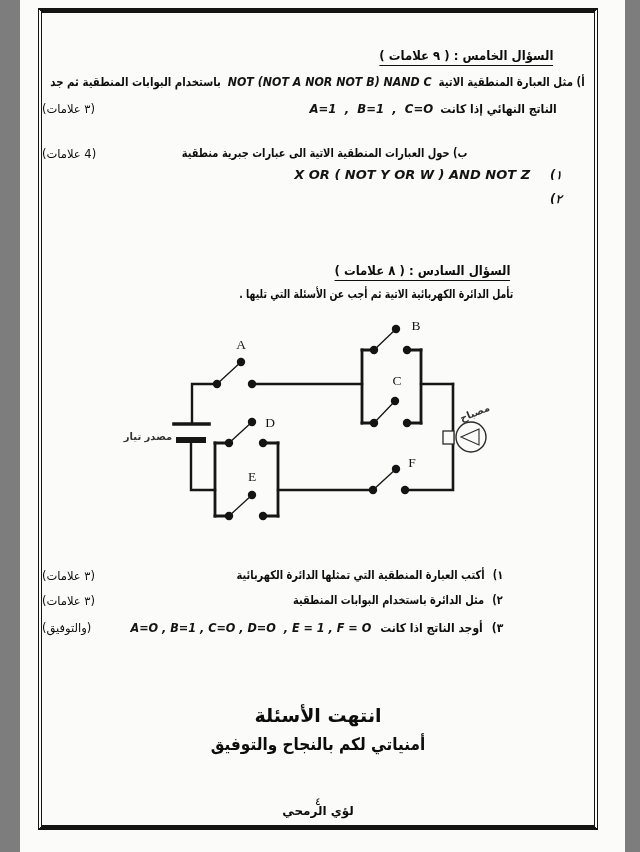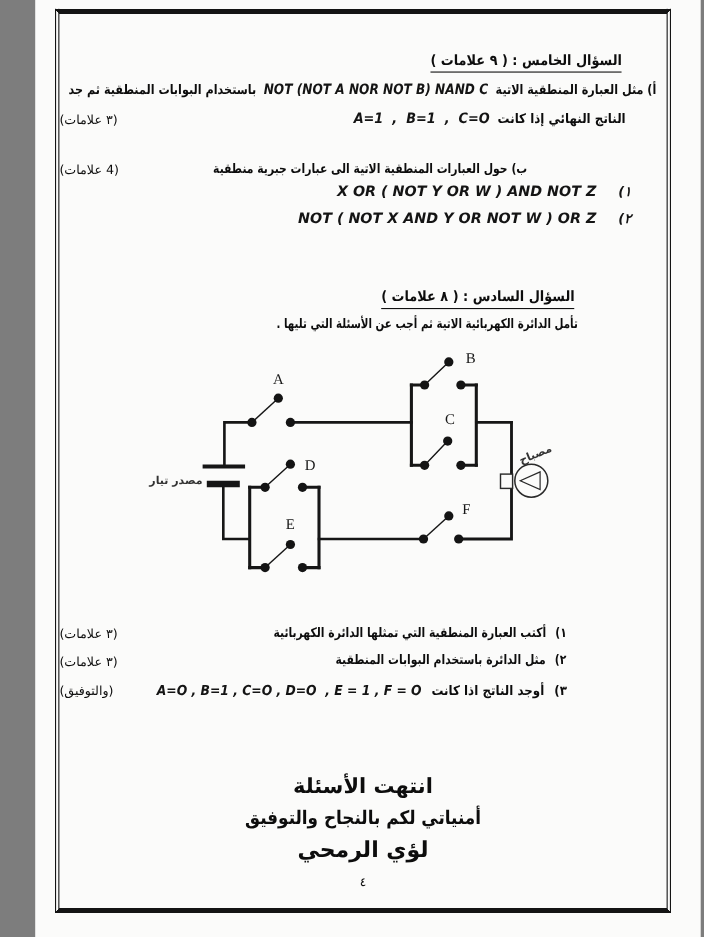--- a/index.html
+++ b/index.html
@@ -1,21 +1,21 @@
 <!DOCTYPE html>
 <html lang="ar"><head>
 <meta charset="utf-8">
 <style>
   html,body{margin:0;padding:0;}
   body{
     width:640px;height:852px;overflow:hidden;background:#7d7d7d;
     font-family:"DejaVu Sans",sans-serif;
   }
   .page{
-    position:relative;margin-left:32px;width:605px;height:852px;
+    position:relative;margin-left:20px;width:605px;height:852px;
     background:#fbfbfa;
   }
   .frame{
     position:absolute;left:18px;top:8px;width:560px;height:822px;
     box-sizing:border-box;
     border-top:5px solid #141414;border-bottom:5px solid #141414;
     border-left:4px double #141414;border-right:4px double #141414;
     pointer-events:none;
   }
   .row{
@@ -70,21 +70,20 @@
     <span class="ar">ب)  حول العبارات المنطقية الاتية الى عبارات جبرية منطقية</span>
   </div>
   <div class="marks" style="top:147px">(4 علامات)</div>
 
   <div class="row g20" style="top:167px;right:63px">
     <span class="expr num">١)</span>
     <span class="expr" dir="ltr">X OR ( NOT Y OR W ) AND NOT Z</span>
   </div>
   <div class="row g20" style="top:192px;right:63px">
     <span class="expr num">٢)</span>
-    <span class="expr" dir="ltr">NOT ( NOT X AND Y OR NOT W ) OR Z</span>
   </div>
 
   <div class="row heading u sx90" style="top:263px;right:115px">السؤال السادس : ( ٨ علامات )</div>
   <div class="row sx78" style="top:287px;right:112px">
     <span class="ar">تأمل الدائرة الكهربائية الاتية ثم أجب عن الأسئلة التي تليها .</span>
   </div>
 
   <svg class="circuit" viewBox="120 315 390 233">
     <g stroke="#161616" fill="none" stroke-linecap="square">
       <path d="M192 423 V384 H217" stroke-width="2.4"></path>
@@ -161,15 +160,15 @@
 
   <div class="row sx90" style="top:620px;right:122px;gap:10px">
     <span class="ar num">٣)</span>
     <span class="ar">أوجد الناتج اذا كانت</span>
     <span class="expr" dir="ltr" style="font-size:12.5px">A=O , B=1 , C=O , D=O  , E = 1 , F = O</span>
   </div>
   <div class="marks" style="top:621px">(والتوفيق)</div>
 
   <div class="center" style="top:704px;font-size:19px">انتهت الأسئلة</div>
   <div class="center" style="top:734px;font-size:17px;transform:scaleX(.9)">أمنياتي لكم بالنجاح والتوفيق</div>
-  <div class="center" style="top:760px;font-size:20px">لؤي الرمحي</div>
+  <div class="center" style="top:804px;font-size:12px">لؤي الرمحي</div>
   <div class="center" style="top:795px;font-size:11px;font-weight:normal">٤</div>
 </div>
 
 </body></html>

